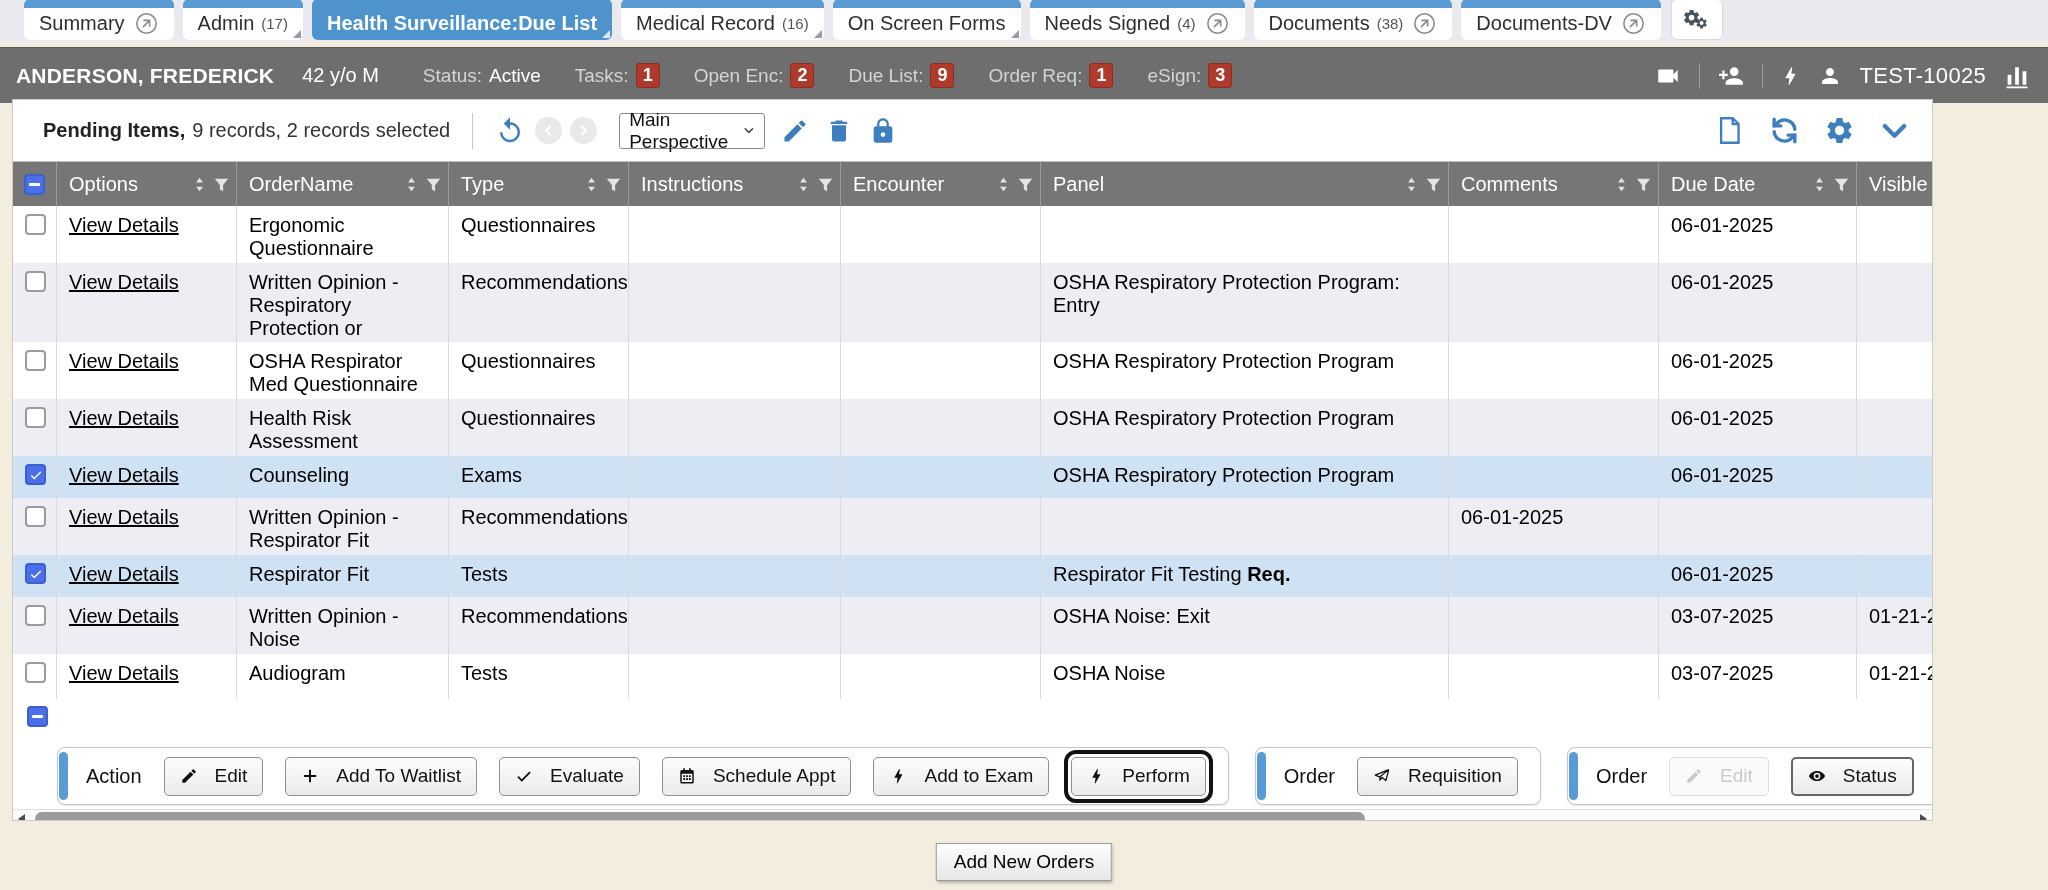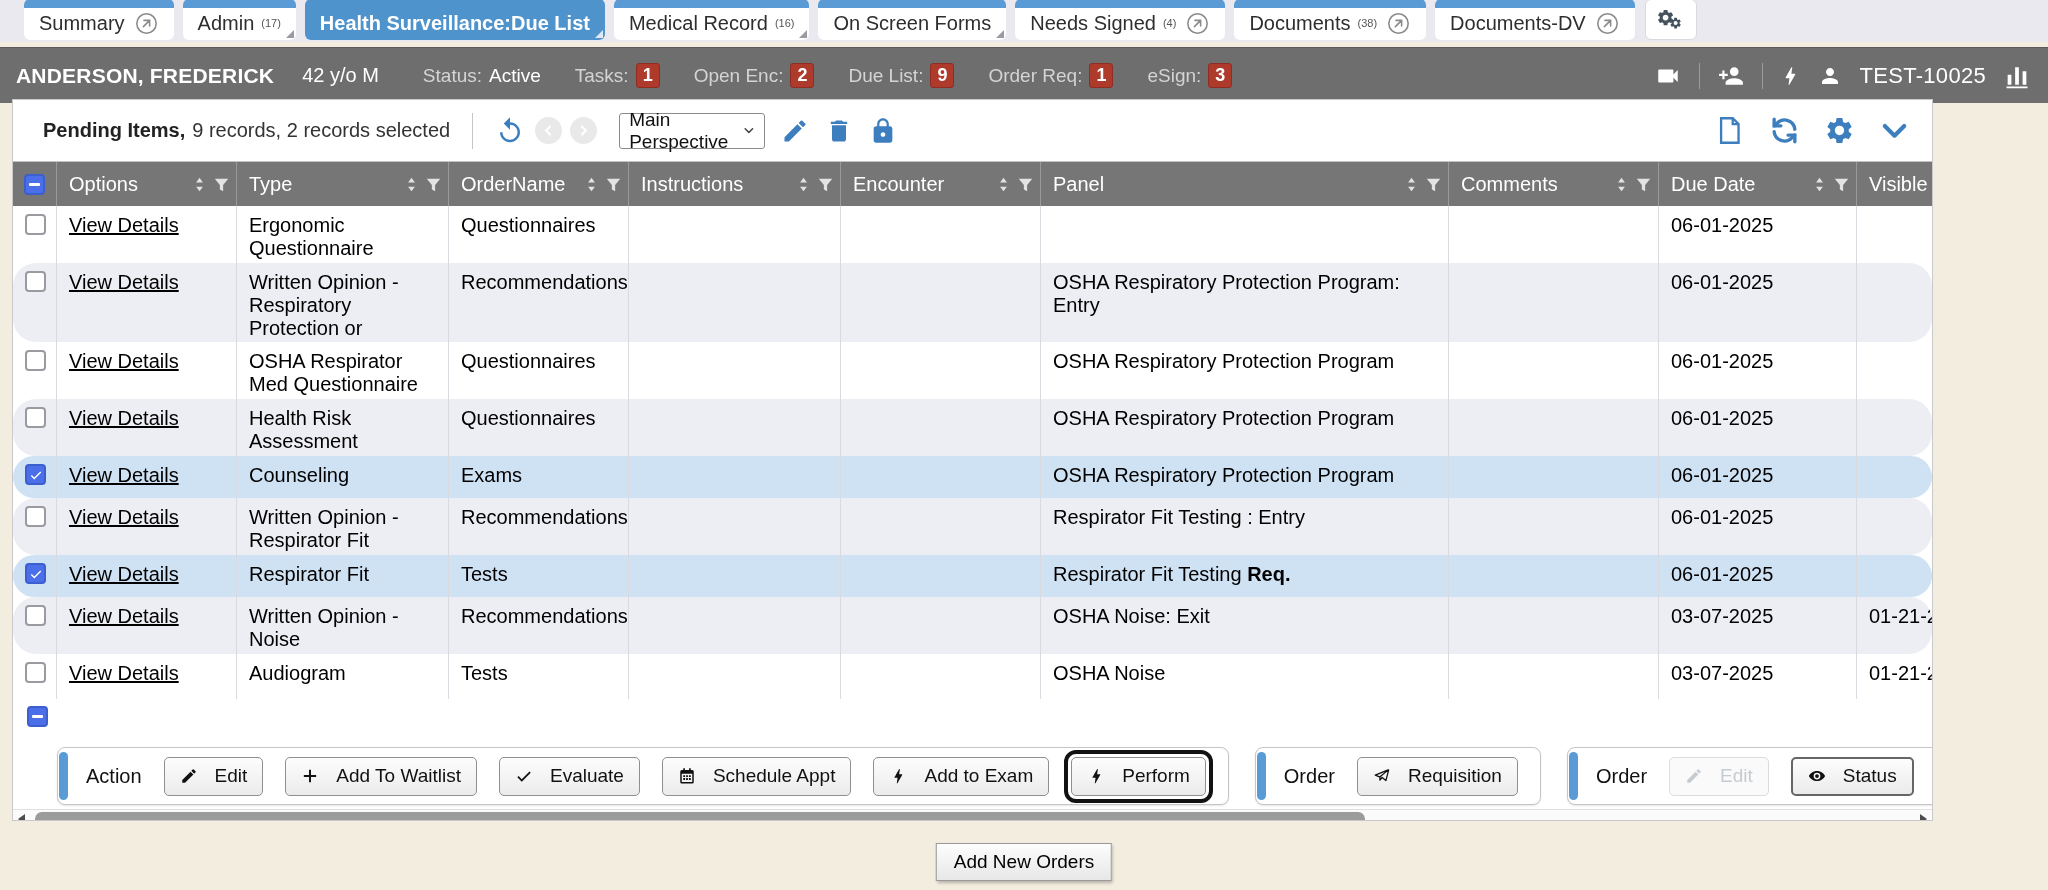--- a/index.html
+++ b/index.html
@@ -14,21 +14,21 @@
   [data-interactable="true"] { cursor:pointer; }
 
   
   .tabbar { position:absolute; top:0; left:0; right:0; height:42px;
     background:#e9e9ef; display:flex; align-items:flex-end; padding:0 0 2px 24px; overflow:hidden; }
   .tabs { display:flex; align-items:flex-end; gap:9px; }
   .tab { position:relative; height:41px; background:#fff; border-radius:6px;
     border-top:9px solid #5b9bd5; display:flex; align-items:center; gap:7px;
     padding:0 15px 2px 15px; white-space:nowrap; font-size:20px; color:#2e2e2e; }
   .tab.active { background:#4f93cd; border-top-color:#4f93cd; color:#fff; font-weight:bold; }
-  .tab-count { font-size:11px; color:#555; }
+  .tab-count { font-size:15px; color:#555; }
   .tab-ext { width:25px; height:25px; color:#8a8a8a; margin-left:2px; }
   .fold { position:absolute; right:2px; bottom:2px; width:0; height:0;
     border-left:8px solid transparent; border-bottom:8px solid #9a9aa2; }
   .tab.active .fold { border-bottom-color:#dfe9f3; }
   .tab-gear { height:41px; width:52px; background:#fff; border:1px solid #d9d9df;
     border-radius:6px; margin-left:10px; display:flex; align-items:center; justify-content:center; }
   .tab-gear .icon { width:30px; height:26px; color:#45525e; }
 
   
   .banner { position:absolute; top:47px; left:0; right:0; height:56px;
@@ -74,21 +74,21 @@
     grid-template-columns:44px 180px 212px 180px 212px 200px 408px 210px 198px 184px; }
   .thead { height:44px; flex:0 0 44px; background:var(--header-gray,#767676); overflow:hidden; }
   .th { display:flex; align-items:center; padding:0 6px 0 12px;
     border-right:1px solid #999; color:#fff; font-size:20px; overflow:hidden; }
   .th-label { flex:1 1 auto; white-space:nowrap; overflow:hidden; }
   .th-icons { display:flex; align-items:center; gap:5px; flex:0 0 auto; }
   .th-icons .icon { width:17px; height:19px; color:#e3e3e3; }
   .th-c, .td-c { justify-content:center; padding:0; display:flex; align-items:flex-start; }
   .th-c { align-items:center; }
 
-  .tr { overflow:hidden; background:#fff;border-radius:23px; }
+  .tr { overflow:hidden; background:#fff; }
   .tr.alt { background:var(--row-alt,#ededf4); }
   .tr.sel { background:var(--selected-row,#cfe2f4); }
   .td { padding:8px 10px 0 12px; font-size:20px; line-height:1.16; color:#000;
     border-right:1px solid #d9d9e0; overflow:hidden; }
   .td:last-child { border-right:none; }
   .td-c { padding-top:8px; }
   .vd { color:#000; text-decoration:underline; font-size:20px; }
 
   .cb { width:21px; height:21px; border:2px solid #9a9aa0; border-radius:4px;
     background:#fff; display:flex; align-items:center; justify-content:center; }
@@ -359,36 +359,36 @@
               </svg>
             </span>
             <span class="icon " data-interactable="false">
               <svg viewBox="0 0 24 24">
                 <path fill="currentColor" d="M2.5 4h19l-7.2 8.6v8.9l-4.6-2.6v-6.3z"></path>
               </svg>
             </span>
           </span>
         </div>
         <div class="th" data-interactable="true">
+          <span class="th-label" data-interactable="false">OrderName</span>
+          <span class="th-icons">
+            <span class="icon " data-interactable="false">
+              <svg viewBox="0 0 24 24">
+                <path fill="currentColor" d="M12 2.5L16.8 9H7.2zM12 21.5L7.2 15h9.6z"></path>
+              </svg>
+            </span>
+            <span class="icon " data-interactable="false">
+              <svg viewBox="0 0 24 24">
+                <path fill="currentColor" d="M2.5 4h19l-7.2 8.6v8.9l-4.6-2.6v-6.3z"></path>
+              </svg>
+            </span>
+          </span>
+        </div>
+        <div class="th" data-interactable="true">
           <span class="th-label" data-interactable="false">Type</span>
-          <span class="th-icons">
-            <span class="icon " data-interactable="false">
-              <svg viewBox="0 0 24 24">
-                <path fill="currentColor" d="M12 2.5L16.8 9H7.2zM12 21.5L7.2 15h9.6z"></path>
-              </svg>
-            </span>
-            <span class="icon " data-interactable="false">
-              <svg viewBox="0 0 24 24">
-                <path fill="currentColor" d="M2.5 4h19l-7.2 8.6v8.9l-4.6-2.6v-6.3z"></path>
-              </svg>
-            </span>
-          </span>
-        </div>
-        <div class="th" data-interactable="true">
-          <span class="th-label" data-interactable="false">OrderName</span>
           <span class="th-icons">
             <span class="icon " data-interactable="false">
               <svg viewBox="0 0 24 24">
                 <path fill="currentColor" d="M12 2.5L16.8 9H7.2zM12 21.5L7.2 15h9.6z"></path>
               </svg>
             </span>
             <span class="icon " data-interactable="false">
               <svg viewBox="0 0 24 24">
                 <path fill="currentColor" d="M2.5 4h19l-7.2 8.6v8.9l-4.6-2.6v-6.3z"></path>
               </svg>
@@ -565,21 +565,20 @@
         </div>
         <div class="tr alt" data-interactable="false" style="height: 57px;">
           <div class="td td-c" data-interactable="false">
             <div class="cb" data-interactable="true"></div>
           </div>
           <div class="td" data-interactable="false"><span class="vd" data-interactable="true">View Details</span></div>
           <div class="td" data-interactable="false">Written Opinion - Respirator Fit</div>
           <div class="td" data-interactable="false">Recommendations</div>
           <div class="td" data-interactable="false"></div>
           <div class="td" data-interactable="false"></div>
-          <div class="td" data-interactable="false">Respirator Fit Testing : Entry</div>
           <div class="td" data-interactable="false"></div>
           <div class="td" data-interactable="false">06-01-2025</div>
           <div class="td" data-interactable="false"></div>
         </div>
         <div class="tr sel" data-interactable="false" style="height: 42px;">
           <div class="td td-c" data-interactable="false">
             <div class="cb on" data-interactable="true">
               <span class="icon" data-interactable="false">
                 <svg viewBox="0 0 24 24">
                   <path fill="currentColor" d="M9 16.2L4.8 12l-1.7 1.7L9 19.6 21 7.6 19.3 5.9z"></path>

